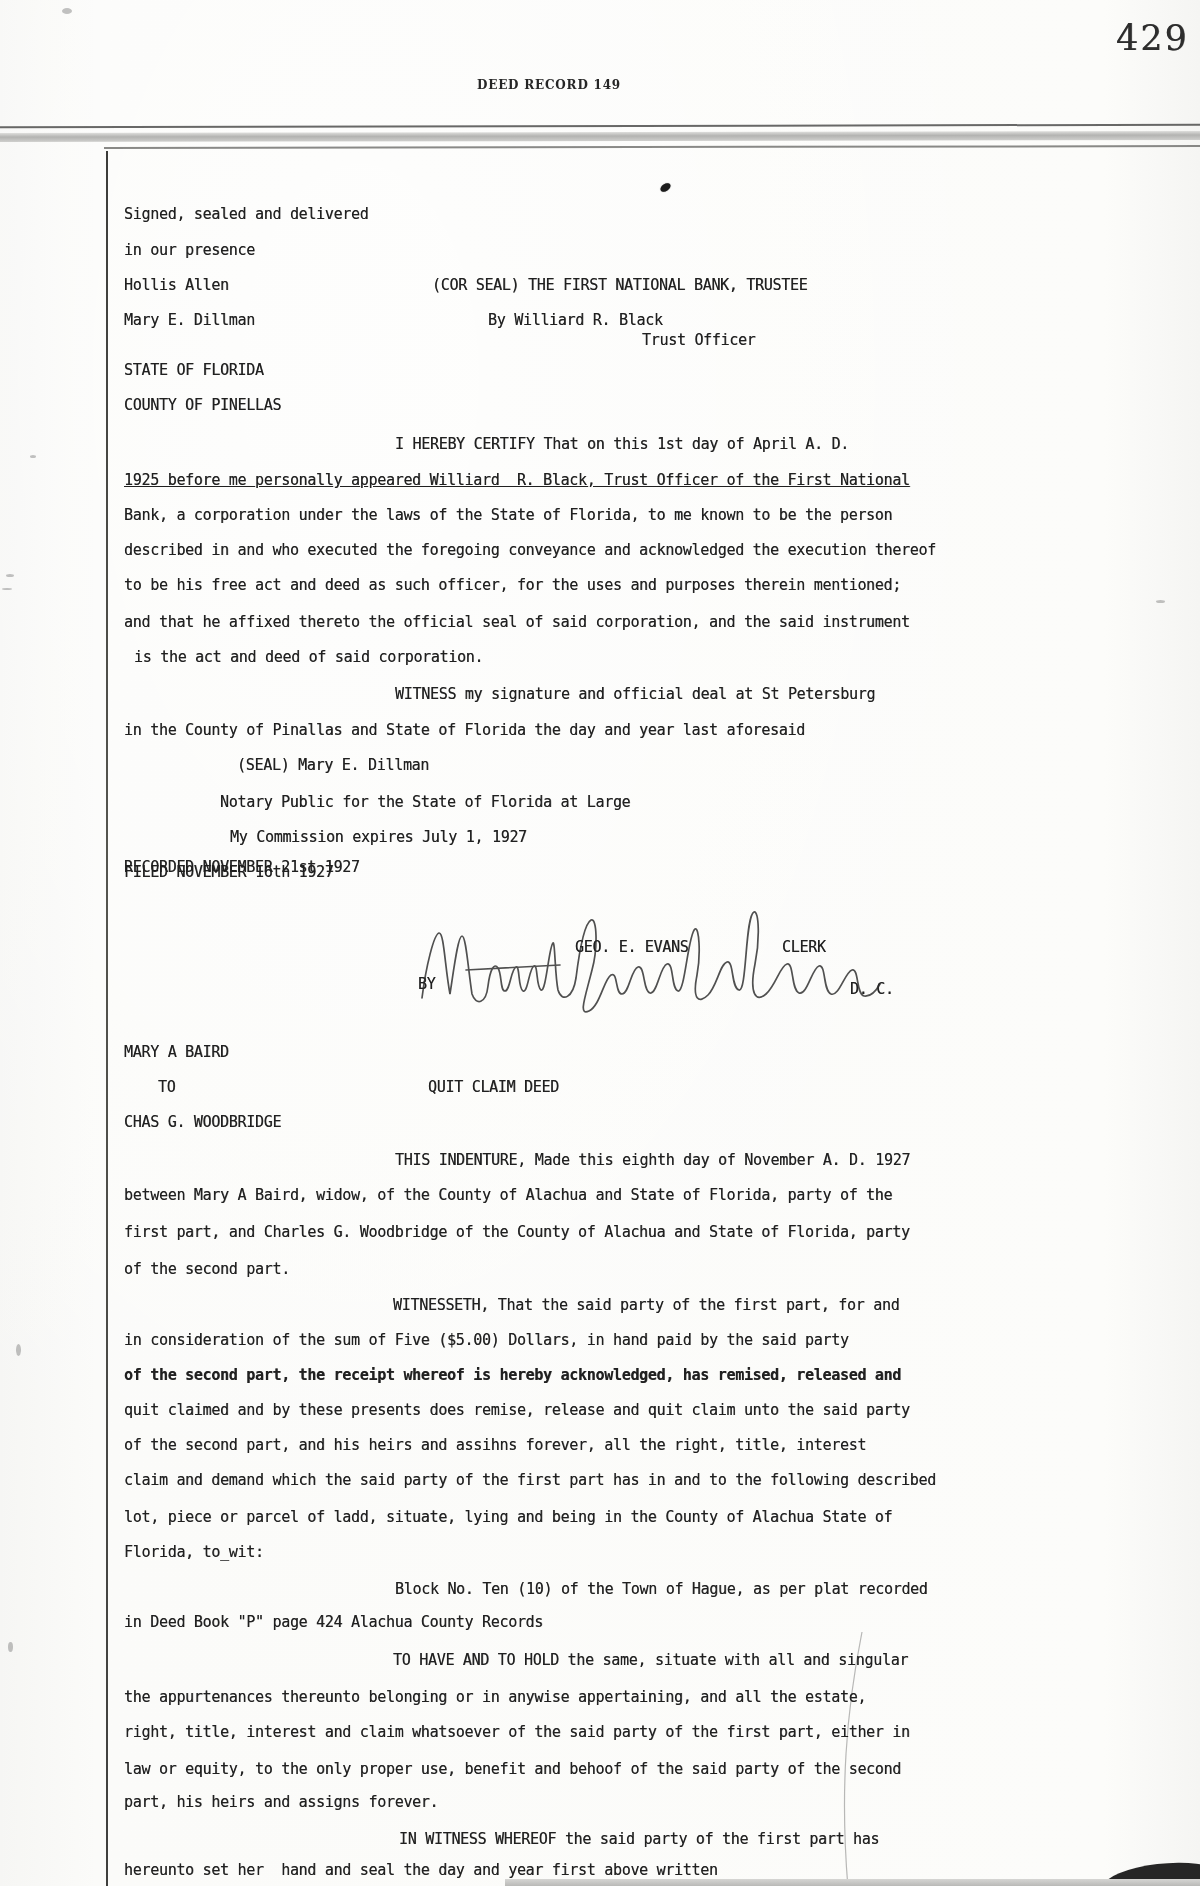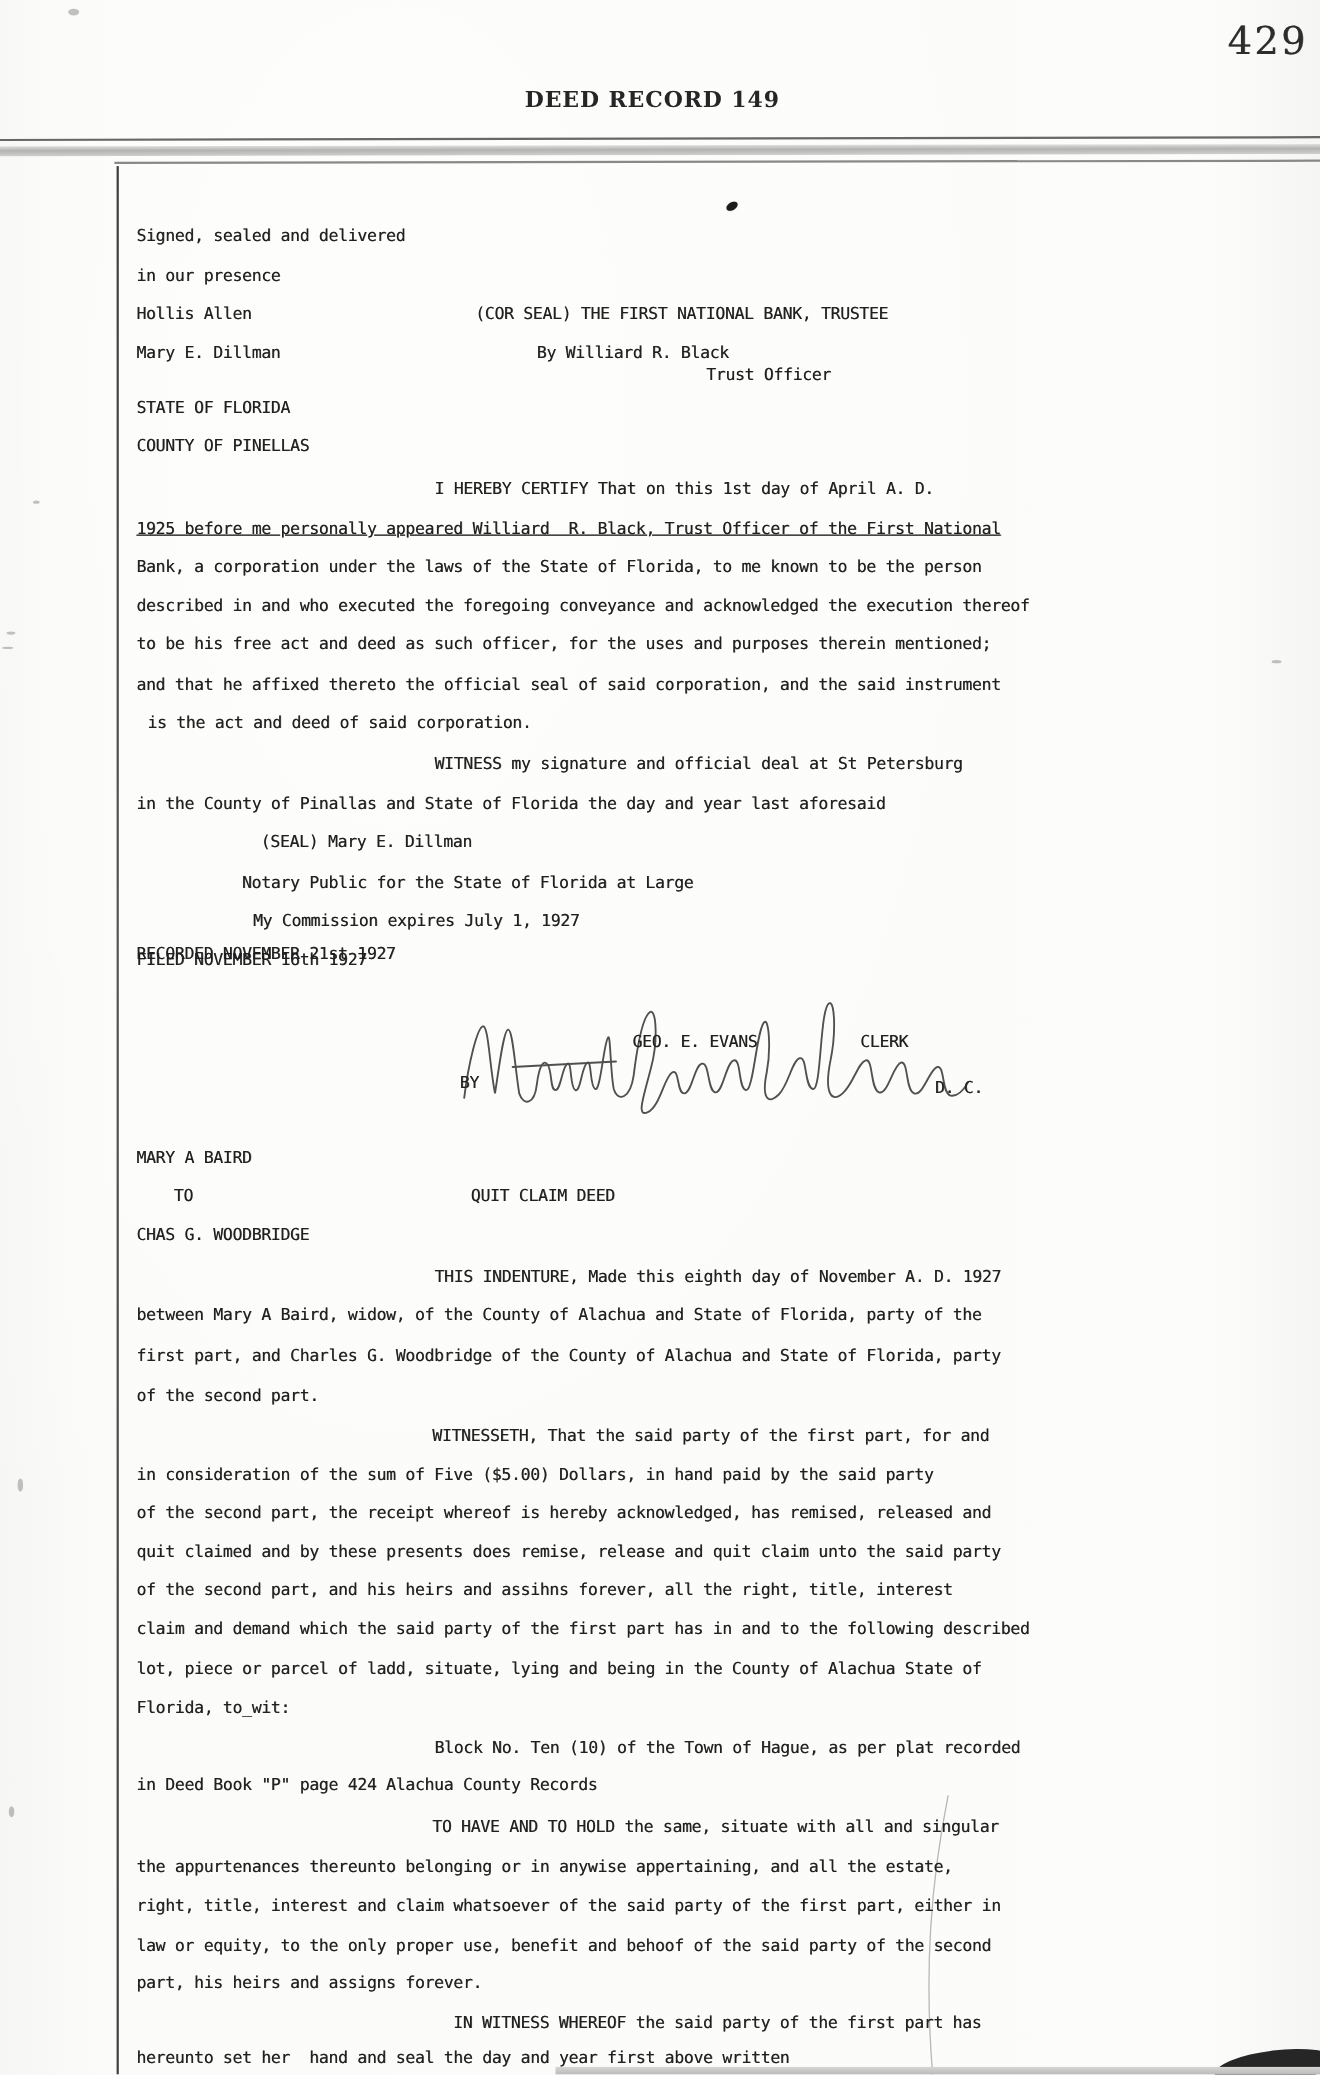--- a/index.html
+++ b/index.html
@@ -20,21 +20,21 @@
     text-shadow:0.35px 0 0 rgba(10,10,10,.55);
   }
   
   .page-number{
     position:absolute;top:18px;left:1116px;
     font-family:"DejaVu Serif",serif;font-size:35px;color:#2d2d2d;
     letter-spacing:2px;text-shadow:0.4px 0 0 rgba(0,0,0,.5);
   }
   .book-header{
     position:absolute;top:78px;left:477px;
-    font-family:"DejaVu Serif",serif;font-weight:bold;font-size:20px;
+    font-family:"DejaVu Serif",serif;font-weight:bold;font-size:12px;
     letter-spacing:0.8px;color:#262626;
   }
   
   .rule-thin-top{position:absolute;top:125px;left:0;width:1200px;height:2px;background:#4e4e4c;opacity:.85;transform:rotate(-0.12deg);}
   .rule-thick{position:absolute;top:132px;left:0;width:1200px;height:9px;
     background:linear-gradient(#dededc,#b3b3b1 45%,#cfcfcd);transform:rotate(-0.1deg);}
   .rule-header{position:absolute;top:147px;left:104px;width:1096px;height:2px;background:#6b6b69;transform:rotate(-0.1deg);transform-origin:left center;opacity:.8;}
   .rule-left{position:absolute;top:151px;left:106px;width:2px;height:1735px;background:linear-gradient(#3c3c3a,#55554f 40%,#3f3f3d);}
   
   .ink-dot{position:absolute;left:660px;top:184px;width:11px;height:7px;background:#1c1c1c;border-radius:50%;transform:rotate(-32deg);box-shadow:0 0 1px rgba(0,0,0,.6);}
@@ -86,34 +86,34 @@
     <div class="tline" style="left: 124px; top: 1043px;">MARY A BAIRD</div>
     <div class="tline" style="left: 158px; top: 1078px;">TO</div>
     <div class="tline" style="left: 395px; top: 1078px; margin-left: 33px;">QUIT CLAIM DEED</div>
     <div class="tline" style="left: 124px; top: 1113px;">CHAS G. WOODBRIDGE</div>
     <div class="tline" style="left: 395px; top: 1151px;">THIS INDENTURE, Made this eighth day of November A. D. 1927</div>
     <div class="tline" style="left: 124px; top: 1186px;">between Mary A Baird, widow, of the County of Alachua and State of Florida, party of the</div>
     <div class="tline" style="left: 124px; top: 1223px;">first part, and Charles G. Woodbridge of the County of Alachua and State of Florida, party</div>
     <div class="tline" style="left: 124px; top: 1260px;">of the second part.</div>
     <div class="tline" style="left: 393px; top: 1296px;">WITNESSETH, That the said party of the first part, for and</div>
     <div class="tline" style="left: 124px; top: 1331px;">in consideration of the sum of Five ($5.00) Dollars, in hand paid by the said party</div>
-    <div class="tline" style="left: 124px; top: 1366px;">of the second part, the receipt whereof is hereby acknowledged, has remised, released and</div>
+    <div class="tline" style="left: 124px; top: 1366px; font-weight: bold;">of the second part, the receipt whereof is hereby acknowledged, has remised, released and</div>
     <div class="tline" style="left: 124px; top: 1401px;">quit claimed and by these presents does remise, release and quit claim unto the said party</div>
     <div class="tline" style="left: 124px; top: 1436px;">of the second part, and his heirs and assihns forever, all the right, title, interest</div>
     <div class="tline" style="left: 124px; top: 1471px;">claim and demand which the said party of the first part has in and to the following described</div>
     <div class="tline" style="left: 124px; top: 1508px;">lot, piece or parcel of ladd, situate, lying and being in the County of Alachua State of</div>
     <div class="tline" style="left: 124px; top: 1543px;">Florida, to_wit:</div>
     <div class="tline" style="left: 395px; top: 1580px;">Block No. Ten (10) of the Town of Hague, as per plat recorded</div>
     <div class="tline" style="left: 124px; top: 1613px;">in Deed Book "P" page 424 Alachua County Records</div>
     <div class="tline" style="left: 393px; top: 1651px;">TO HAVE AND TO HOLD the same, situate with all and singular</div>
     <div class="tline" style="left: 124px; top: 1688px;">the appurtenances thereunto belonging or in anywise appertaining, and all the estate,</div>
     <div class="tline" style="left: 124px; top: 1723px;">right, title, interest and claim whatsoever of the said party of the first part, either in</div>
     <div class="tline" style="left: 124px; top: 1760px;">law or equity, to the only proper use, benefit and behoof of the said party of the second</div>
     <div class="tline" style="left: 124px; top: 1793px;">part, his heirs and assigns forever.</div>
-    <div class="tline" style="left: 412px; top: 1830px;">IN WITNESS WHEREOF the said party of the first part has</div>
+    <div class="tline" style="left: 399px; top: 1830px;">IN WITNESS WHEREOF the said party of the first part has</div>
     <div class="tline" style="left: 124px; top: 1861px;">hereunto set her  hand and seal the day and year first above written</div>
   </div>
 
 <svg class="sig" width="480" height="118" viewBox="0 0 480 118">
   <g fill="none" stroke="#2b2b2b" stroke-width="1.7" stroke-linecap="round" opacity="0.82">
     <path d="M14,92 C18,60 26,28 31,27 C36,26 37,62 42,88 C46,62 50,30 54,30 C58,30 60,62 64,88
              C68,100 78,98 80,80 C82,64 86,56 90,62 C94,68 92,85 97,85 C102,85 103,63 108,61
              C112,59 110,83 115,85 C120,87 121,62 126,60 C130,58 128,81 133,84 C138,87 141,40 145,37
              C147,35 147,70 150,84 C154,97 165,92 168,72 C171,48 176,18 183,14 C189,11 190,42 184,64
              C177,92 170,110 181,105 C192,100 196,73 203,69 C210,65 207,88 214,88 C221,88 223,63 230,61

